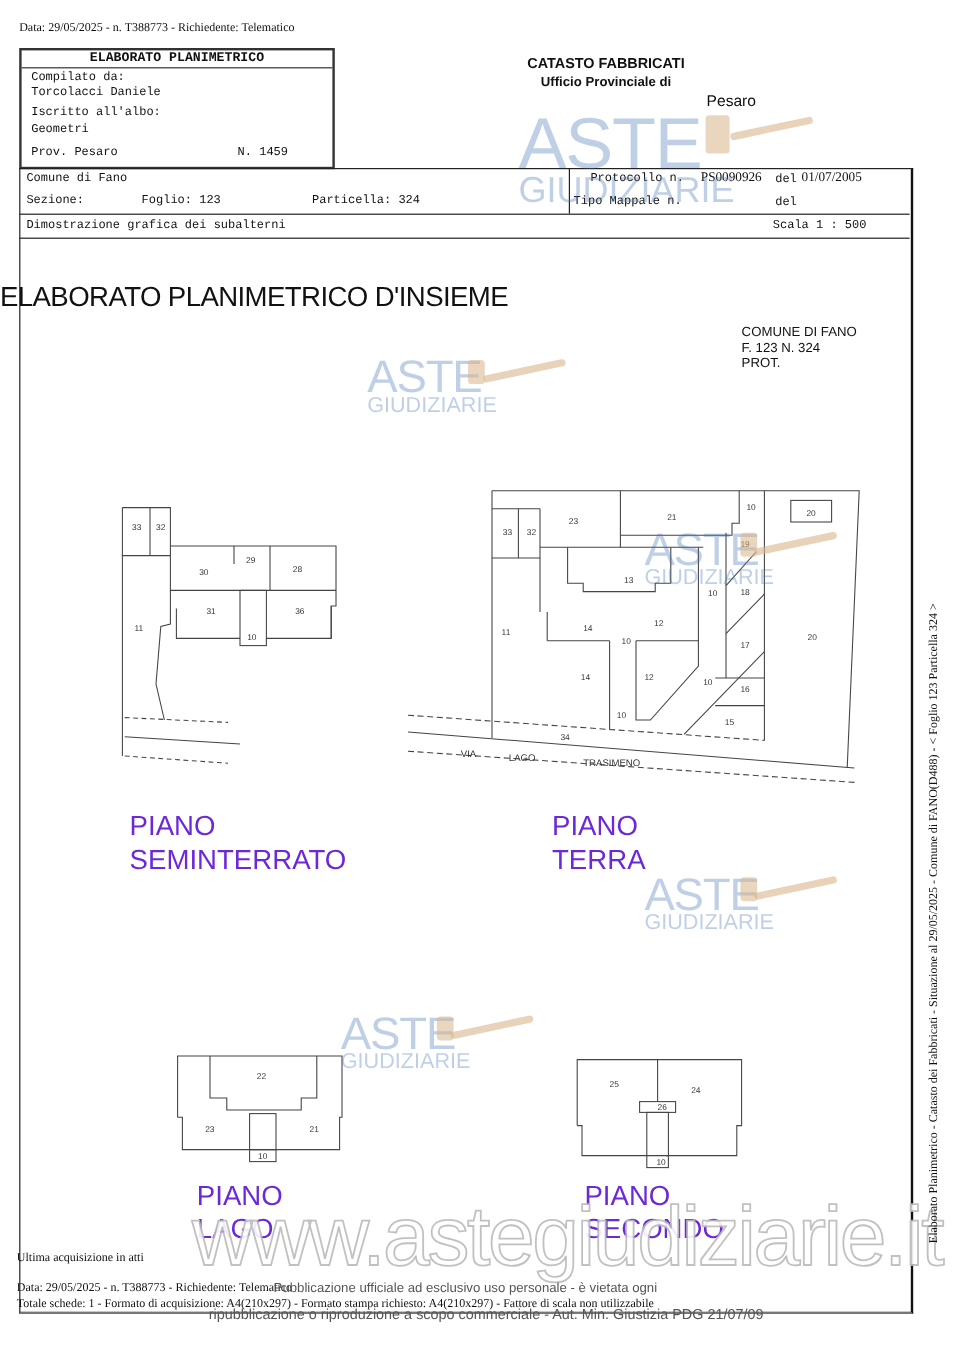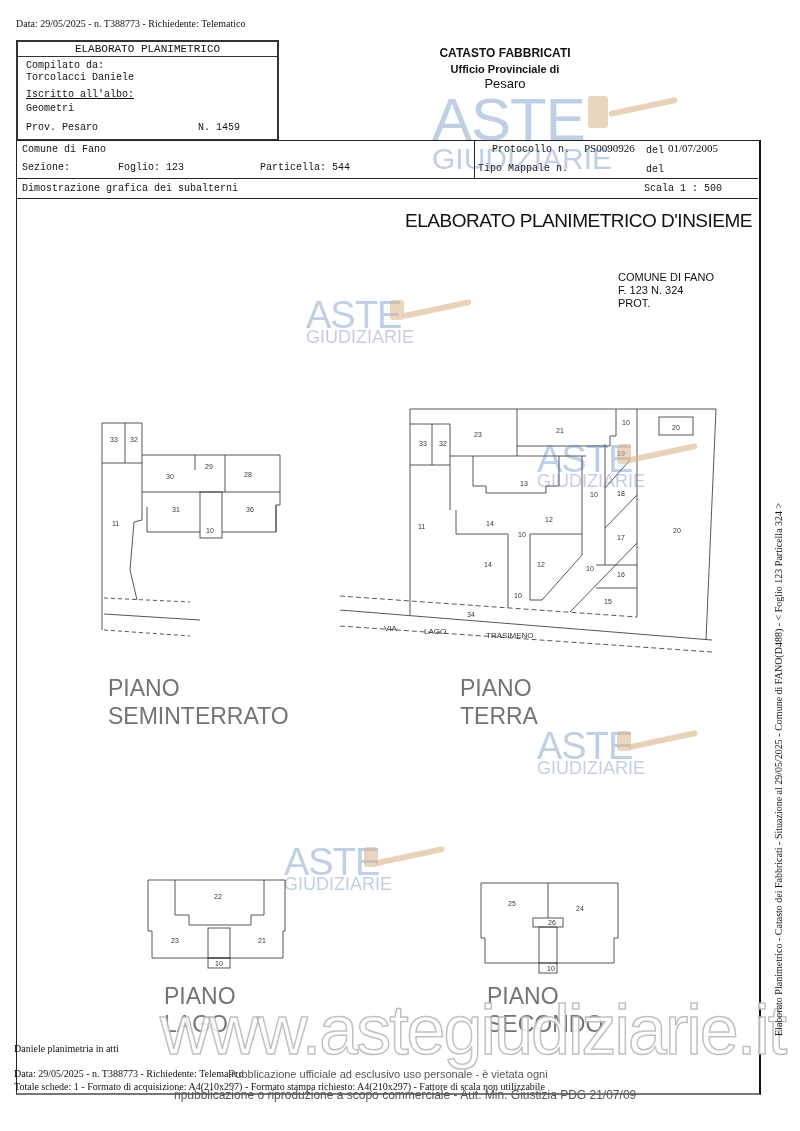--- a/index.html
+++ b/index.html
@@ -3,77 +3,77 @@
 <meta charset="utf-8">
 <style>
   html,body{margin:0;padding:0;background:#fff;}
   body{width:800px;height:1131px;position:relative;overflow:hidden;color:#111;font-family:"Liberation Serif",serif;}
   .abs{position:absolute;}
   .mono{font-family:"Liberation Mono","DejaVu Sans Mono",monospace;}
   .sans{font-family:"Liberation Sans","DejaVu Sans",sans-serif;}
   .serif{font-family:"Liberation Serif","DejaVu Serif",serif;}
   .frame{position:absolute;left:16px;top:140px;width:742px;height:952px;border:1px solid #222;border-right:2px solid #111;border-bottom:2px solid #777;}
   .hdrbox{position:absolute;left:16px;top:40px;width:259px;height:97px;border:2px solid #333;}
-  .hdrbox .t{border-bottom:1px solid #333;text-align:center;font-weight:normal;font-size:11px;height:14px;line-height:14px;}
+  .hdrbox .t{border-bottom:1px solid #333;text-align:center;font-weight:bold;font-size:11px;height:14px;line-height:14px;}
   .hdrbox .r{font-size:10px;padding-left:8px;line-height:12px;}
   .row{position:absolute;left:16px;width:742px;border-bottom:1px solid #222;font-size:10px;}
   .wm{position:absolute;font-family:"Liberation Sans",sans-serif;color:#4a78b8;opacity:.35;line-height:1;pointer-events:none;}
   .wm .a{font-size:38px;letter-spacing:-1px;}
   .wm .g{font-size:18px;display:block;margin-top:-6px;}
   .gavel{position:absolute;width:70px;height:6px;background:#d9b48a;opacity:.6;transform:rotate(-12deg);border-radius:3px;}
   .gavelh{position:absolute;width:14px;height:20px;background:#d9b48a;opacity:.55;border-radius:3px;}
-  .label{position:absolute;font-family:"Liberation Sans",sans-serif;font-size:23px;line-height:28px;color:#737373;}
+  .label{position:absolute;font-family:"Liberation Sans",sans-serif;font-size:23px;line-height:28px;color:#6d28d9;}
   svg{position:absolute;overflow:visible;}
   svg text{font-family:"Liberation Sans",sans-serif;font-size:7px;fill:#333;}
 </style>
 </head>
 <body>
 
 <div class="abs serif" style="left:16px;top:18px;font-size:10px;">Data: 29/05/2025 - n. T388773 - Richiedente: Telematico</div>
 
 <div class="hdrbox mono">
   <div class="t">ELABORATO PLANIMETRICO</div>
   <div class="r" style="margin-top:3px;">Compilato da:</div>
   <div class="r">Torcolacci Daniele</div>
-  <div class="r" style="margin-top:5px;text-decoration:underline;">Iscritto all'albo:</div>
+  <div class="r" style="margin-top:5px;">Iscritto all'albo:</div>
   <div class="r" style="margin-top:2px;">Geometri</div>
   <div class="r" style="margin-top:7px;position:relative;">
     <span>Prov. Pesaro</span>
     <span style="position:absolute;left:180px;">N.  1459</span>
   </div>
 </div>
 
 <div class="abs sans" style="left:380px;top:44px;width:250px;text-align:center;font-weight:bold;">
   <div style="font-size:12px;margin-top:2px;">CATASTO FABBRICATI</div>
   <div style="font-size:11px;margin-top:3px;">Ufficio Provinciale di</div>
-  <div style="font-size:13px;font-weight:normal;margin-top:1px;">Pesaro</div>
+  <div style="font-size:13px;font-weight:normal;margin-top:1px;text-align:right;">Pesaro</div>
 </div>
 
 <div class="frame"></div>
 
 <div class="row mono" style="top:140px;height:38px;">
   <div class="abs" style="left:6px;top:4px;">Comune di Fano</div>
   <div class="abs" style="left:6px;top:22px;">Sezione:</div>
   <div class="abs" style="left:102px;top:22px;">Foglio: 123</div>
-  <div class="abs" style="left:244px;top:22px;">Particella: 544</div>
+  <div class="abs" style="left:244px;top:22px;">Particella: 324</div>
   <div class="abs" style="left:458px;top:0;width:1px;height:38px;background:#222;"></div>
   <div class="abs" style="left:476px;top:4px;">Protocollo n.</div>
   <div class="abs serif" style="left:568px;top:2px;font-size:11px;">PS0090926</div>
   <div class="abs" style="left:630px;top:5px;">del</div>
   <div class="abs serif" style="left:652px;top:2px;font-size:11px;">01/07/2005</div>
   <div class="abs" style="left:462px;top:23px;">Tipo Mappale n.</div>
   <div class="abs" style="left:630px;top:24px;">del</div>
 </div>
 
 <div class="row mono" style="top:178px;height:20px;">
   <div class="abs" style="left:6px;top:5px;">Dimostrazione grafica dei subalterni</div>
   <div class="abs" style="left:628px;top:5px;">Scala 1 : 500</div>
 </div>
 
-<div class="abs sans" style="left:0;top:210px;width:752px;text-align:right;font-size:19px;letter-spacing:-0.5px;">ELABORATO PLANIMETRICO D'INSIEME</div>
+<div class="abs sans" style="left:0;top:234px;width:752px;text-align:left;font-size:23px;letter-spacing:-0.5px;">ELABORATO PLANIMETRICO D'INSIEME</div>
 
 <div class="abs sans" style="left:618px;top:271px;font-size:11px;line-height:13px;">
   <div>COMUNE DI FANO</div>
   <div>F.  123  N.  324</div>
   <div>PROT.</div>
 </div>
 
 <svg style="left:0;top:0;" width="800" height="1131">
   <g stroke="#444" stroke-width="0.9" fill="none">
     <polyline points="102,423 102,630"></polyline>
@@ -228,19 +228,19 @@
 <div class="wm" style="left:537px;top:727px;"><span class="a">ASTE</span><span class="g">GIUDIZIARIE</span></div>
 <div class="gavelh" style="left:617px;top:731px;"></div>
 <div class="gavel" style="left:628px;top:737px;"></div>
 
 <div class="wm" style="left:284px;top:843px;"><span class="a">ASTE</span><span class="g">GIUDIZIARIE</span></div>
 <div class="gavelh" style="left:364px;top:847px;"></div>
 <div class="gavel" style="left:375px;top:853px;"></div>
 
 <div class="abs sans" style="left:160px;top:990px;font-size:70px;letter-spacing:-2px;color:#fff;-webkit-text-stroke:1.5px #bbb;opacity:.9;">www.astegiudiziarie.it</div>
 
-<div class="abs serif" style="left:14px;top:1043px;font-size:10px;">Daniele planimetria in atti</div>
+<div class="abs serif" style="left:14px;top:1043px;font-size:10px;">Ultima acquisizione in atti</div>
 <div class="abs serif" style="left:14px;top:1068px;font-size:10px;">Data: 29/05/2025 - n. T388773 - Richiedente: Telematico</div>
 <div class="abs serif" style="left:14px;top:1081px;font-size:10px;">Totale schede: 1 - Formato di acquisizione: A4(210x297)  - Formato stampa richiesto: A4(210x297) - Fattore di scala non utilizzabile</div>
 <div class="abs sans" style="left:228px;top:1068px;font-size:11px;color:#555;">Pubblicazione ufficiale ad esclusivo uso personale - è vietata ogni</div>
 <div class="abs sans" style="left:174px;top:1088px;font-size:12px;color:#555;">ripubblicazione o riproduzione a scopo commerciale - Aut. Min. Giustizia PDG 21/07/09</div>
 
 <div class="abs serif" style="left:773px;top:1036px;font-size:10px;white-space:nowrap;transform-origin:0 0;transform:rotate(-90deg);">Elaborato Planimetrico - Catasto dei Fabbricati - Situazione al 29/05/2025 - Comune di FANO(D488) - &lt; Foglio 123 Particella 324 &gt;</div>
 
 </body></html>

